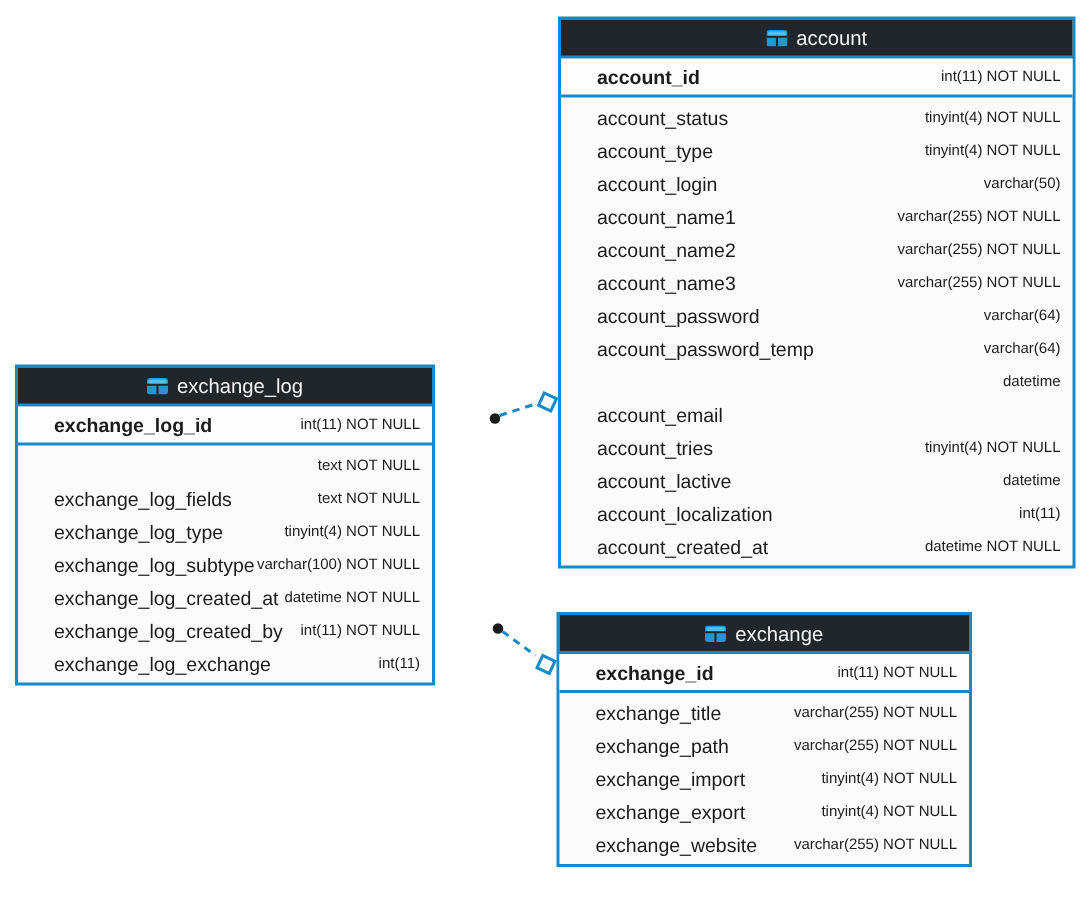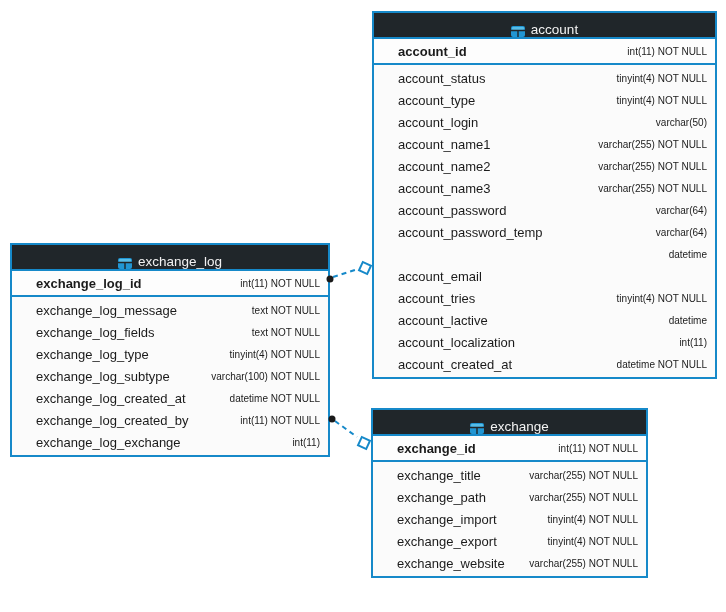--- a/index.html
+++ b/index.html
@@ -20,21 +20,21 @@
     position:absolute;
     box-sizing:border-box;
     border:2px solid var(--blue);
     background:var(--row-bg);
   }
   .t-header{
     height:24px;
     background:var(--header-bg);
     color:var(--header-text);
     border-bottom:2px solid var(--blue);
-    display:flex;align-items:flex-end;justify-content:center;
+    display:flex;align-items:center;justify-content:center;
     gap:6px;
     font-size:13.5px;
   }
   .t-icon{display:flex;align-items:center;}
   .t-pk{
     height:24px;
     background:#fdfdfd;
     border-bottom:2px solid var(--blue);
     display:flex;align-items:center;
   }
@@ -131,38 +131,37 @@
           <span class="f-name">account_localization</span>
           <span class="f-type">int(11)</span>
         </div>
       <div class="t-row">
           <span class="f-name">account_created_at</span>
           <span class="f-type">datetime NOT NULL</span>
         </div>
     </div>
   </div>
 
-  <div class="db-table" style="left:10px;top:243px;width:320px;">
+  <div class="db-table" style="left:10px;top:243px;width:280px;">
     <div class="t-header">
       <span class="t-icon">
         <svg width="14" height="11" viewBox="0 0 14 11">
           <rect x="0" y="0" width="14" height="11" rx="2" fill="#2196d3"></rect>
           <rect x="1" y="1" width="12" height="3" rx="1" fill="#56bde8"></rect>
           <path d="M0 4.5 H14 M7 4.5 V11" stroke="#20262a" stroke-width="1.4"></path>
         </svg>
       </span>
       <span>exchange_log</span>
     </div>
     <div class="t-pk">
       <span class="f-name">exchange_log_id</span>
       <span class="f-type">int(11) NOT NULL</span>
     </div>
     <div class="t-body">
       <div class="t-row">
-          <span class="f-name">exchange_log_message</span>
           <span class="f-type">text NOT NULL</span>
         </div>
       <div class="t-row">
           <span class="f-name">exchange_log_fields</span>
           <span class="f-type">text NOT NULL</span>
         </div>
       <div class="t-row">
           <span class="f-name">exchange_log_type</span>
           <span class="f-type">tinyint(4) NOT NULL</span>
         </div>

